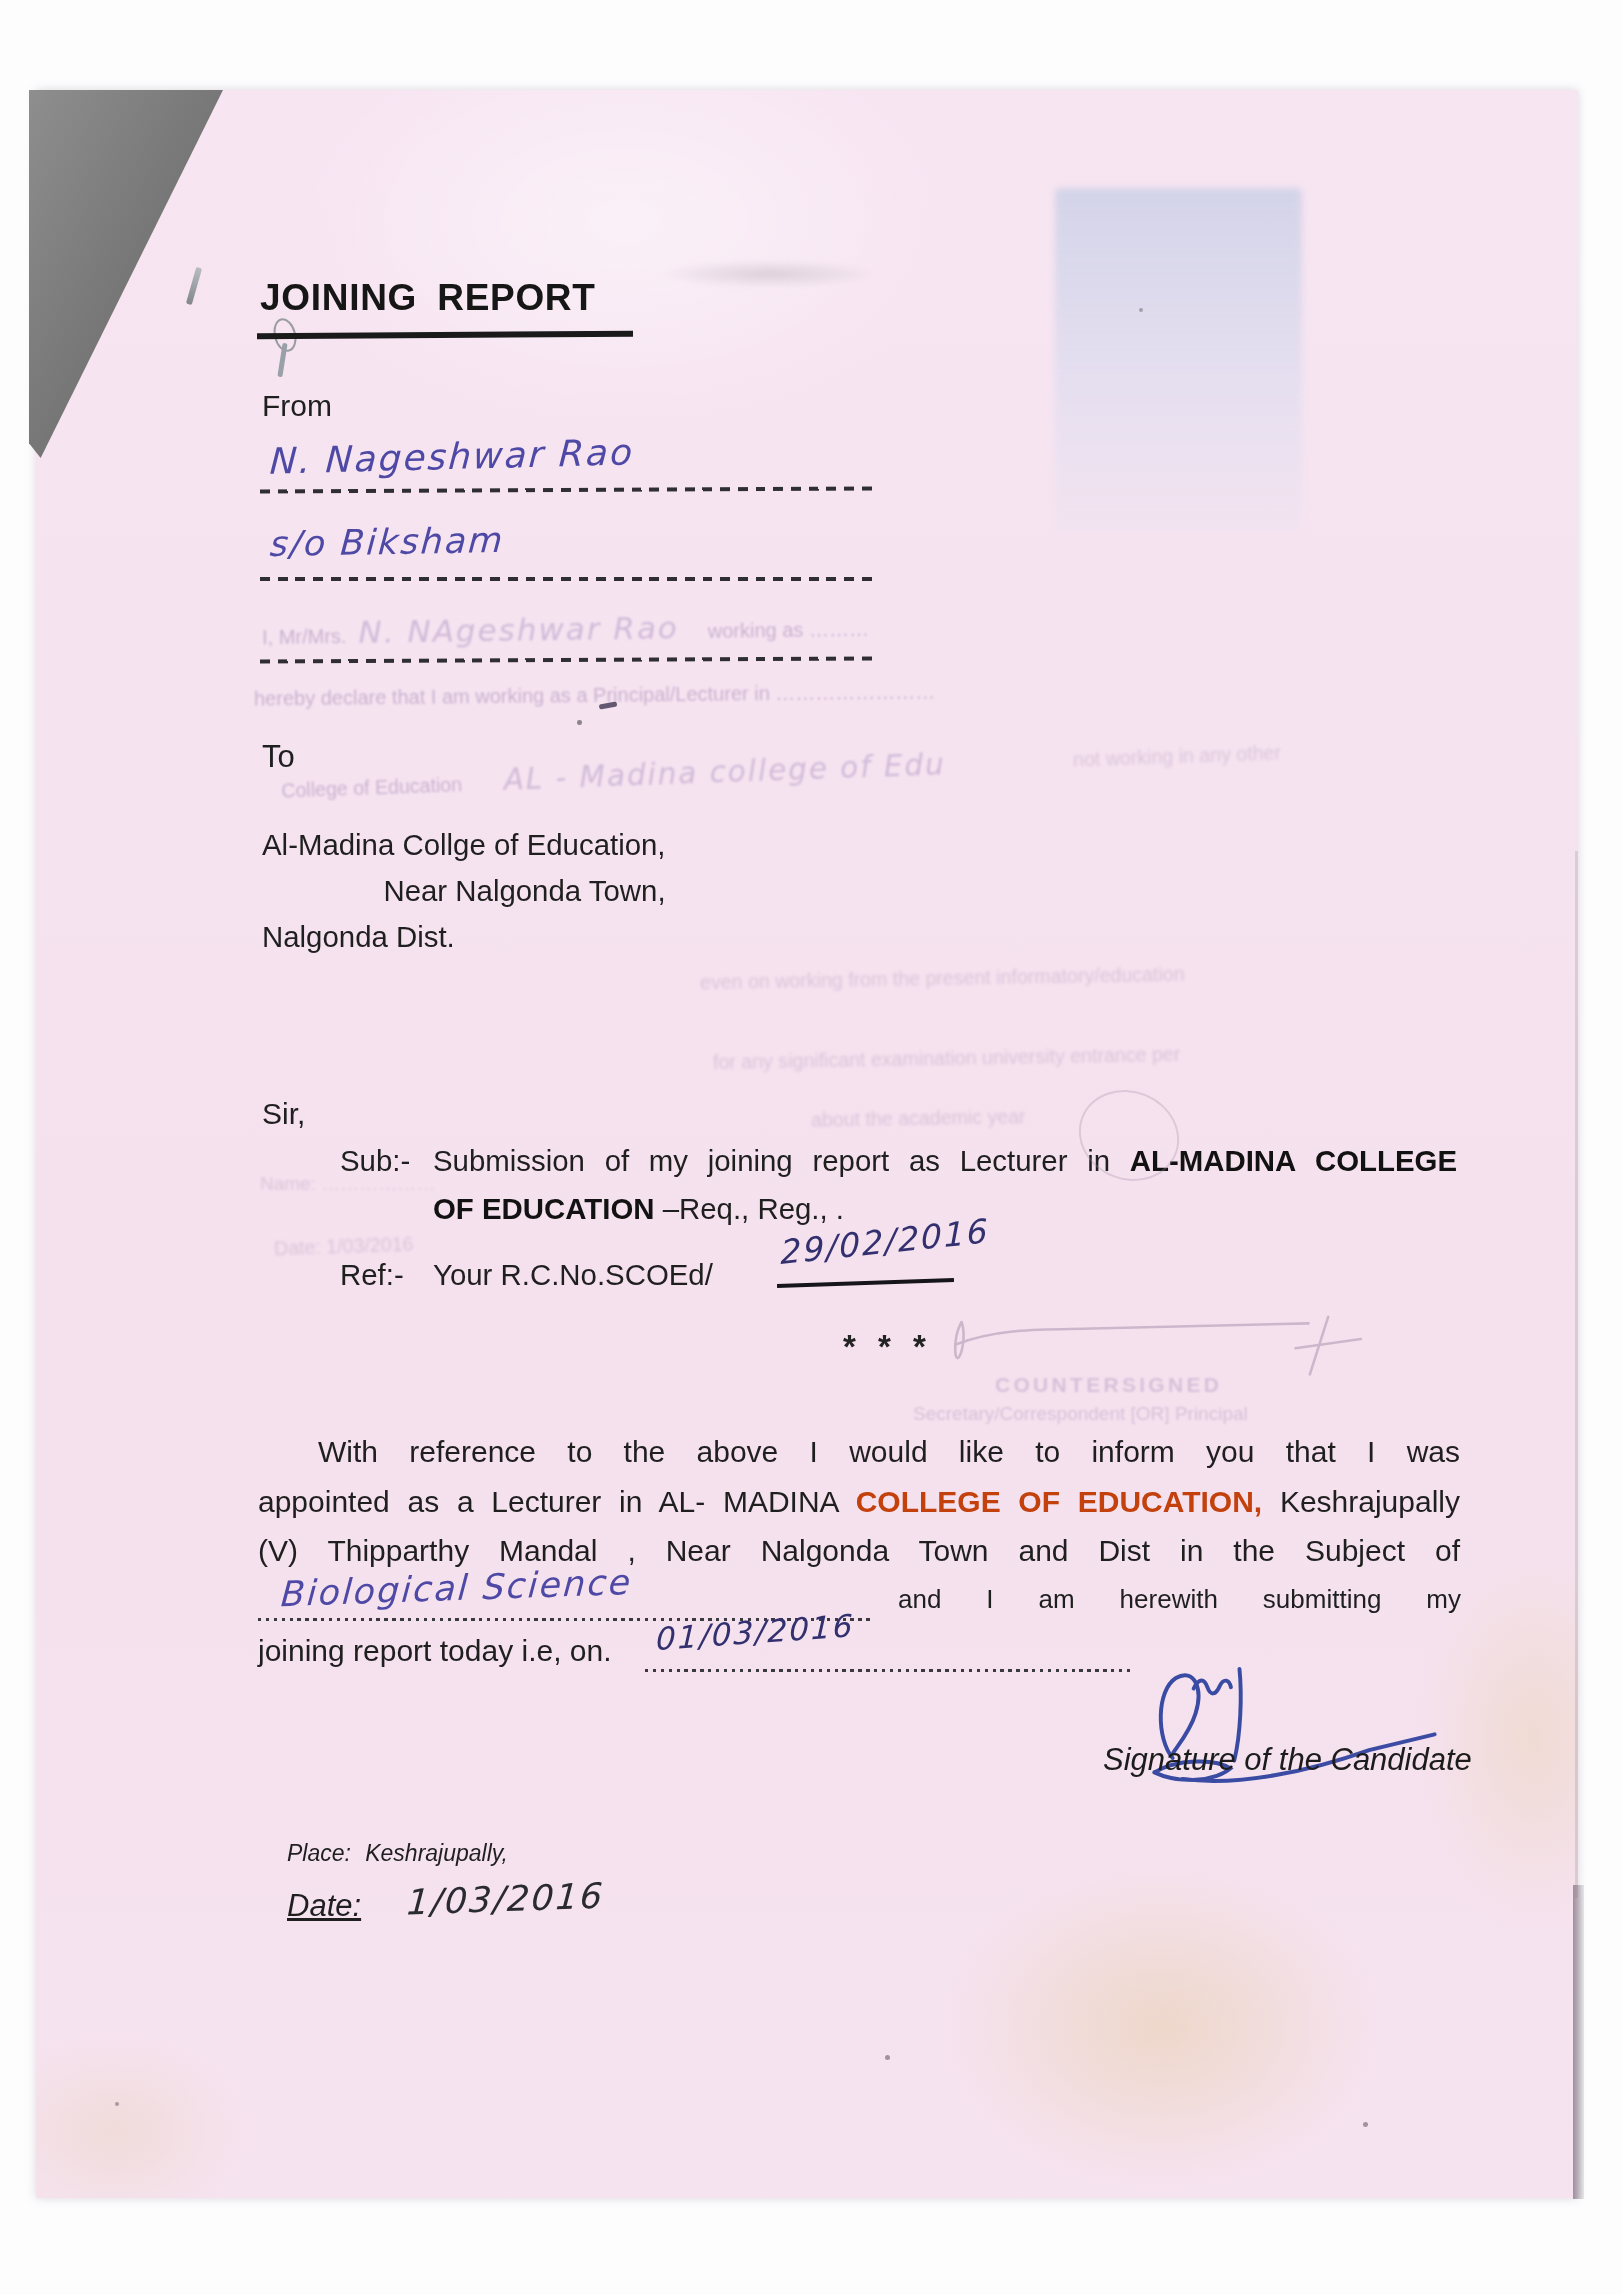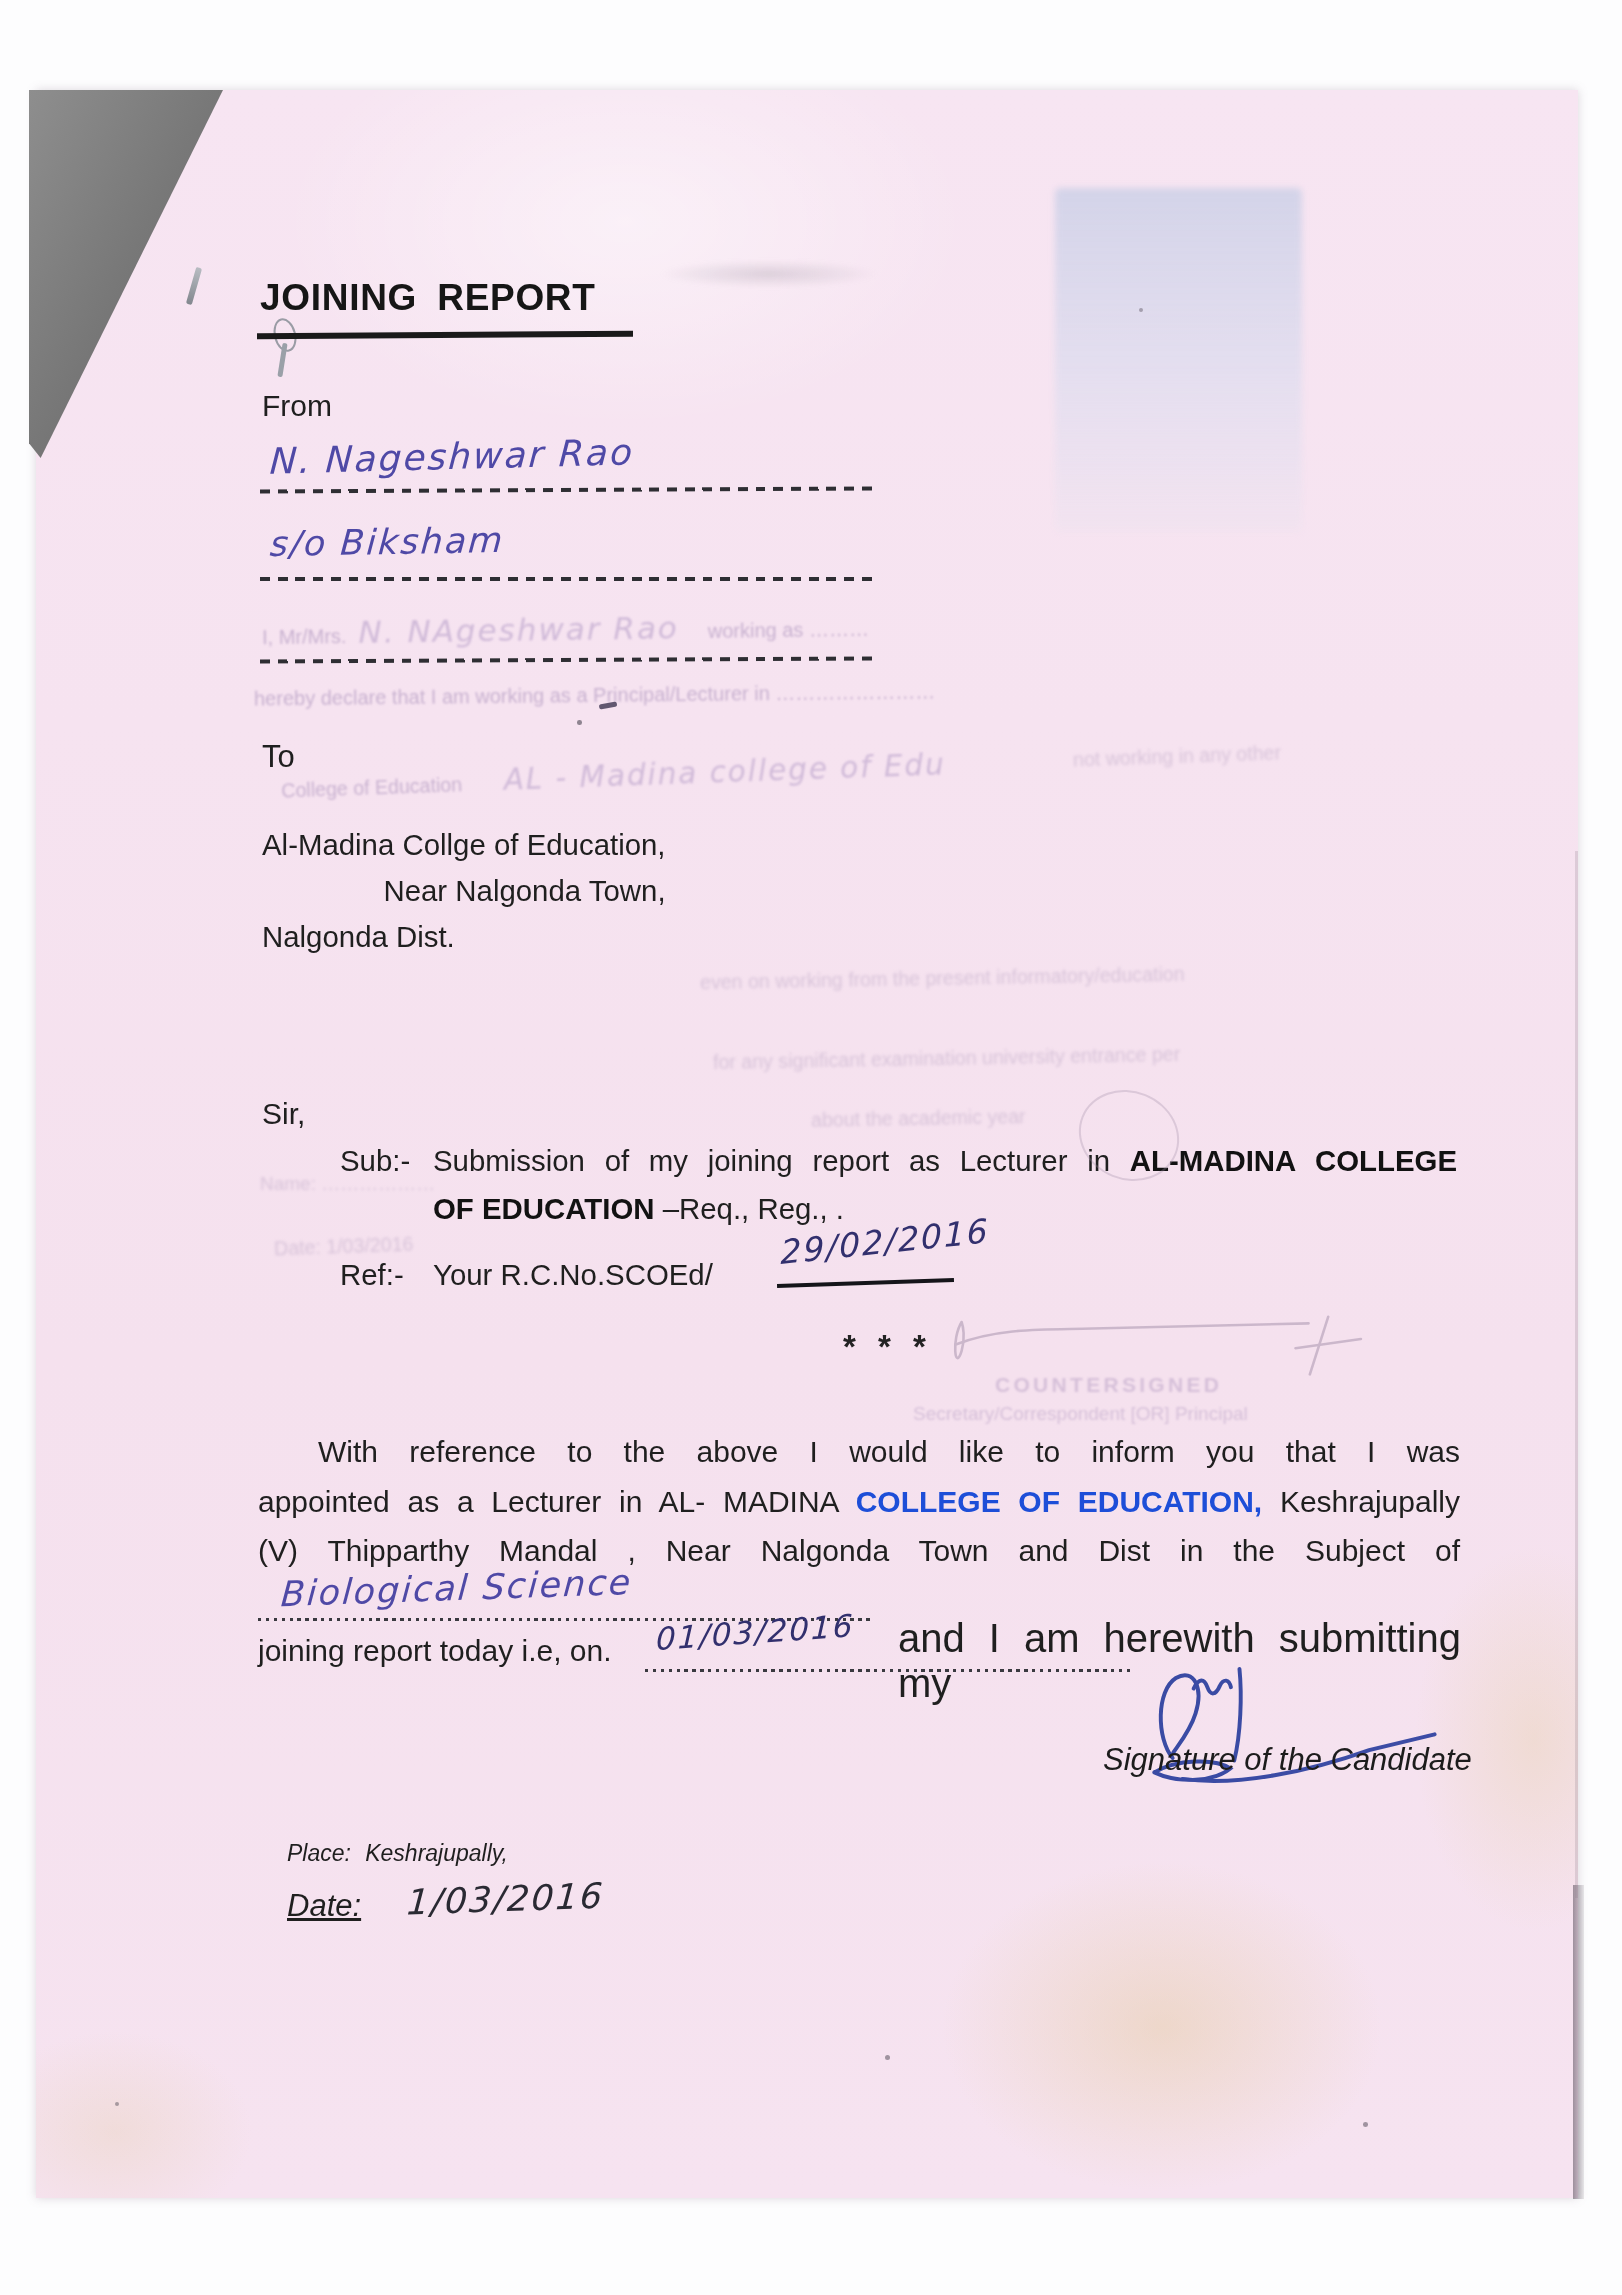--- a/index.html
+++ b/index.html
@@ -119,27 +119,27 @@
     <path d="M540 58 L640 44"></path>
   </g>
 </svg>
 <div class="abs bleed" style="left:995px;top:1373px;font-size:21px;font-weight:700;letter-spacing:3.3px;opacity:.5;">COUNTERSIGNED</div>
 <div class="abs bleed" style="left:913px;top:1403px;font-size:19px;opacity:.5;">Secretary/Correspondent [OR] Principal</div>
 
 <div class="abs" style="left:1078px;top:1091px;width:98px;height:85px;border:2px solid rgba(160,140,165,.30);border-radius:50%;transform:rotate(22deg);"></div>
 
 <div class="abs t jline" style="left:258px;top:1435px;width:1202px;padding-left:60px;font-size:30px;">With reference to the above I would like to inform you that I was</div>
 <div class="abs t jline" style="left:258px;top:1485px;width:1202px;font-size:30px;">
-  <span>appointed as a Lecturer in  AL- MADINA </span><span style="font-weight:700;color:#1d4ed8;">COLLEGE OF EDUCATION,</span><span> Keshrajupally</span>
+  <span>appointed as a Lecturer in  AL- MADINA </span><span style="font-weight:700;color:#c2410c;">COLLEGE OF EDUCATION,</span><span> Keshrajupally</span>
 </div>
 <div class="abs t jline" style="left:258px;top:1534px;width:1202px;font-size:30px;">(V) Thipparthy Mandal , Near Nalgonda Town and Dist in the Subject of</div>
 
 <div class="abs dot-line" style="left:258px;top:1618px;width:615px;"></div>
 <div class="abs hw" style="left:281px;top:1568px;font-size:35px;color:#4f49a6;transform:rotate(-2deg) skewX(-6deg);">Biological Science</div>
-<div class="abs t jline" style="left:898px;top:1584px;width:563px;font-size:40px;margin-top:32px;">and I am herewith submitting my</div>
+<div class="abs t jline" style="left:898px;top:1584px;width:563px;font-size:26px;">and I am herewith submitting my</div>
 
 <div class="abs t" style="left:258px;top:1634px;font-size:30px;">joining report today i.e, on.</div>
 <div class="abs dot-line" style="left:645px;top:1669px;width:489px;"></div>
 <div class="abs hw" style="left:656px;top:1614px;font-size:31px;color:#32306e;transform:rotate(-4deg) skewX(-6deg);">01/03/2016</div>
 
 <svg class="abs" style="left:1094px;top:1661px;" width="380" height="131" viewBox="0 0 580 200">
   <g fill="none" stroke="#2b3f9e" stroke-width="6" stroke-linecap="round" opacity=".92">
     <path d="M120 148 C95 118 95 45 125 26 C153 10 167 42 155 80 C147 106 129 128 121 140"></path>
     <path d="M152 42 c8 -16 16 -16 21 -2 c5 14 13 12 19 -2 c6 -12 14 -10 17 2"></path>
     <path d="M222 12 C226 52 224 112 214 152"></path>

